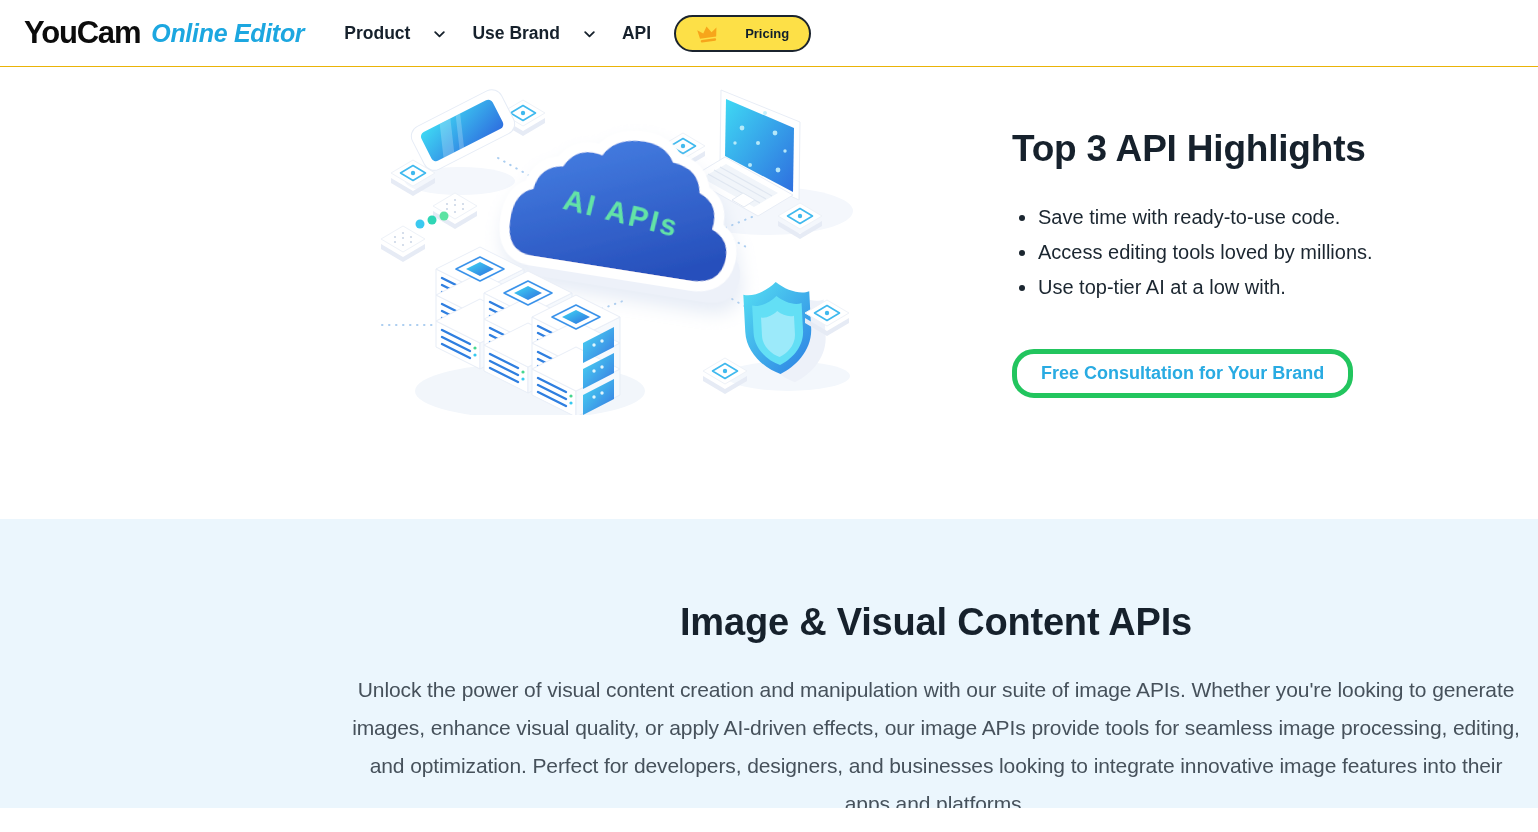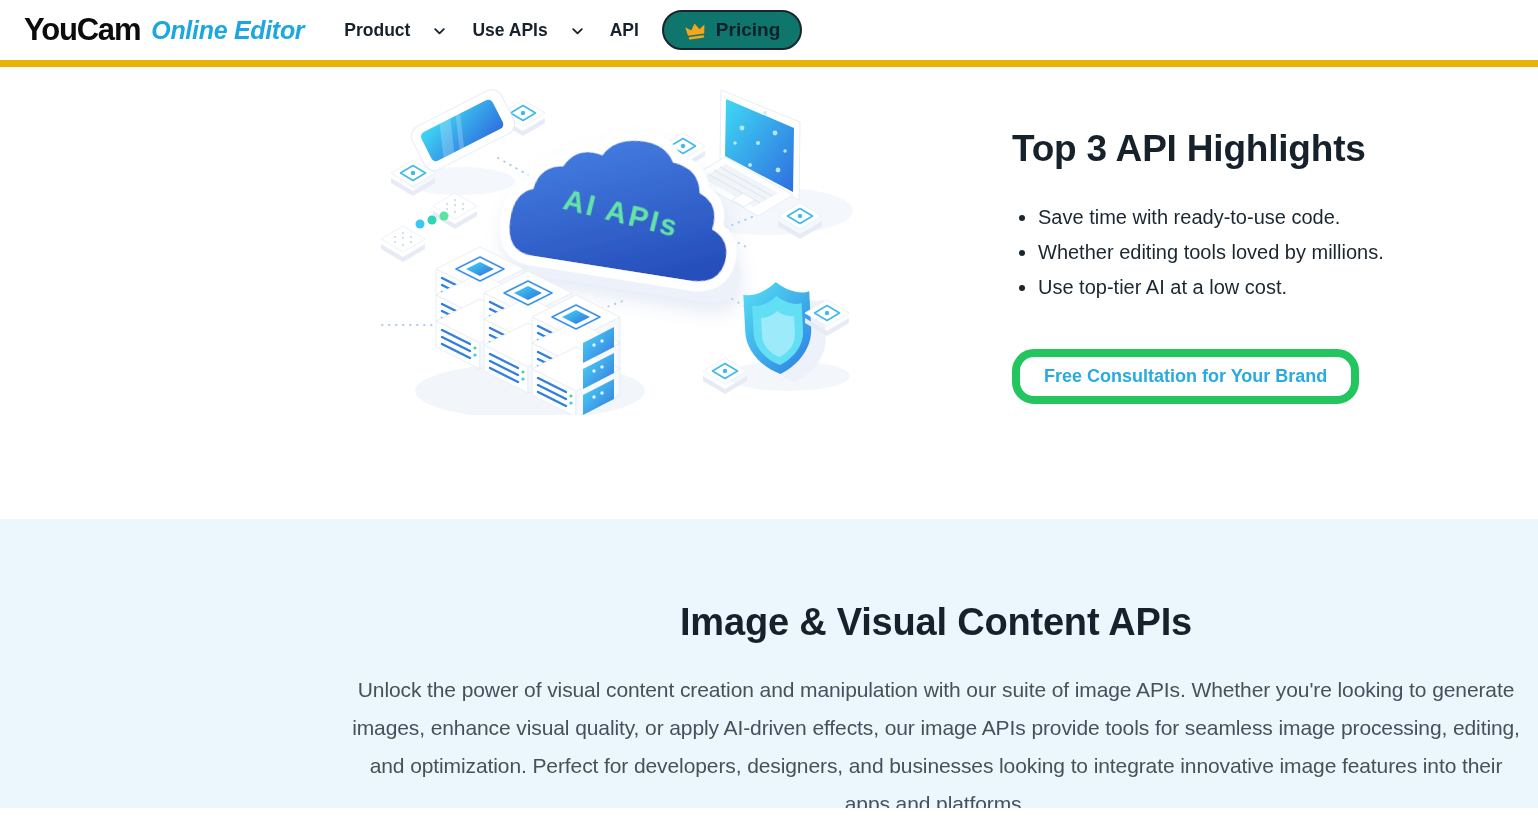--- a/index.html
+++ b/index.html
@@ -5,48 +5,48 @@
   * { box-sizing: border-box; }
   html,body { margin:0; padding:0; background:#fff; }
   .page {
     position:relative; width:1538px; height:832px; overflow:hidden;
     font-family:"Liberation Sans", sans-serif; background:#ffffff;
   }
 
   
   .header {
     position:absolute; top:0; left:0; width:1538px; height:67px;
-    background:#ffffff; border-bottom:7px solid #eab308;
+    background:#ffffff; border-bottom:1px solid #eab308;
     display:flex; align-items:center; padding-left:24px; z-index:5;
   }
   .logo { display:flex; align-items:center; gap:11px; cursor:pointer; }
   .logo-main { font-size:31px; font-weight:800; letter-spacing:-1.2px; color:#0c0c0c; }
   .logo-sub  { font-size:25px; font-weight:700; letter-spacing:-0.3px; color:#1ca7e0;font-style:italic; }
   .nav { display:flex; align-items:center; margin-left:40px; gap:27px; }
   .nav-item {
     display:flex; align-items:center; gap:24px;
     font-size:17.5px; font-weight:600; color:#16212c; cursor:pointer; white-space:nowrap;
   }
   .chev { margin-top:3px; }
   .pricing-pill {
-    display:flex; align-items:center; gap:9px; margin-left:-4px;
+    display:flex; align-items:center; gap:26px; margin-left:-4px;
     border:2px solid #1b242e; border-radius:21px; padding:7px 20px;
-    font-size:19px; font-weight:700; color:#101f2c; background:#0f766e; cursor:pointer;
+    font-size:13px; font-weight:700; color:#101f2c; background:#fde047; cursor:pointer;
   }
 
   
   .hero { position:absolute; top:52px; left:0; width:1538px; height:452px; background:#fff; }
   .illustration { position:absolute; left:380px; top:21px; width:500px; height:342px; }
   .hero-copy { position:absolute; left:1012px; top:76px; width:480px; }
   .hero-title { margin:0; font-size:37px; font-weight:700; letter-spacing:-0.2px; color:#16212c; }
   .hero-bullets { margin:30px 0 1px 0; padding-left:26px; }
   .hero-bullets li { font-size:20px; line-height:35px; color:#1b2630; }
   .cta-row { margin-top:44px; }
   .cta-btn {
-    display:inline-block; background:#ffffff; border:8px solid #22c55e; color:#29abe2;
+    display:inline-block; background:#ffffff; border:5px solid #22c55e; color:#29abe2;
     border-radius:22px; padding:9px 24px; font-size:18px; font-weight:700;
     font-family:"Liberation Sans", sans-serif; cursor:pointer;
   }
 
   
   .apis-section {
     position:absolute; top:519px; left:0; width:1538px; height:289px;
     background:#ebf6fd; overflow:hidden;
   }
   .apis-inner { position:absolute; left:0; top:0; width:1872px; text-align:center; }
@@ -67,21 +67,21 @@
       <span class="logo-sub">Online Editor</span>
     </div>
     <div class="nav">
       <div class="nav-item">
         <span>Product</span>
         <svg class="chev" width="11" height="7" viewBox="0 0 11 7">
             <path d="M1.2,1.2 L5.5,5.4 L9.8,1.2" fill="none" stroke="#16212c" stroke-width="1.8" stroke-linecap="round" stroke-linejoin="round"></path>
           </svg>
       </div>
       <div class="nav-item">
-        <span>Use APIs</span>
+        <span>Use Brand</span>
         <svg class="chev" width="11" height="7" viewBox="0 0 11 7">
             <path d="M1.2,1.2 L5.5,5.4 L9.8,1.2" fill="none" stroke="#16212c" stroke-width="1.8" stroke-linecap="round" stroke-linejoin="round"></path>
           </svg>
       </div>
       <div class="nav-item">
         <span>API</span>
       </div>
       <div class="pricing-pill">
         <svg width="23" height="19" viewBox="0 0 24 20">
           <g transform="rotate(-8 12 10)">
@@ -256,22 +256,22 @@
         <circle cx="40" cy="151" r="4.5" fill="#3bc9f0"></circle>
         <circle cx="52" cy="147" r="4.5" fill="#2fd6b5"></circle>
         <circle cx="64" cy="143" r="4.5" fill="#5ce3a2"></circle>
       </g>
     </svg>
 
     <div class="hero-copy">
       <h1 class="hero-title">Top 3 API Highlights</h1>
       <ul class="hero-bullets">
         <li>Save time with ready-to-use code.</li>
-        <li>Whether editing tools loved by millions.</li>
-        <li>Use top-tier AI at a low cost.</li>
+        <li>Access editing tools loved by millions.</li>
+        <li>Use top-tier AI at a low with.</li>
       </ul>
       <div class="cta-row">
         <button class="cta-btn">Free Consultation for Your Brand</button>
       </div>
     </div>
   </div>
 
   <div class="apis-section">
     <div class="apis-inner">
       <h2 class="apis-title">Image &amp; Visual Content APIs</h2>

